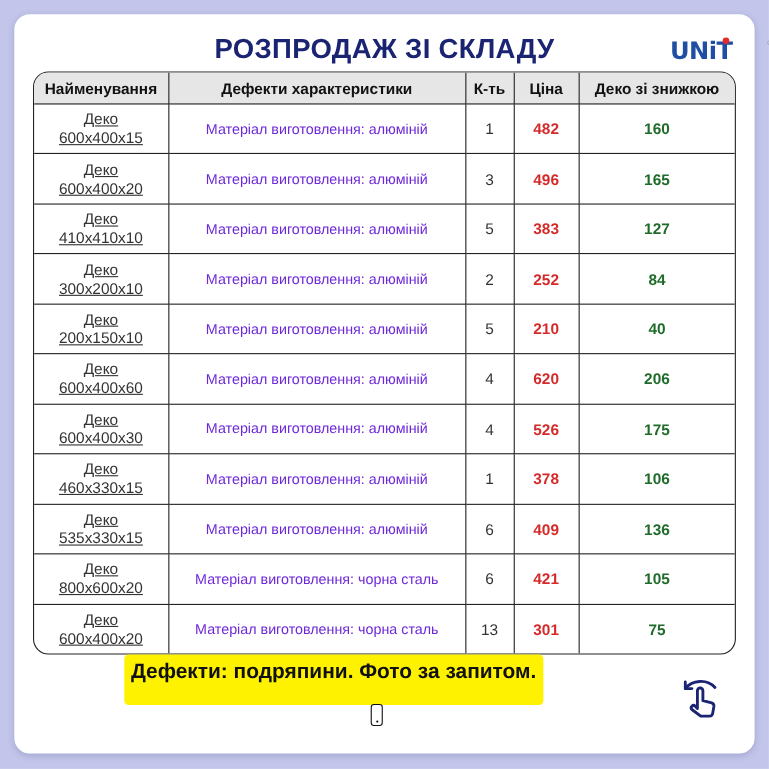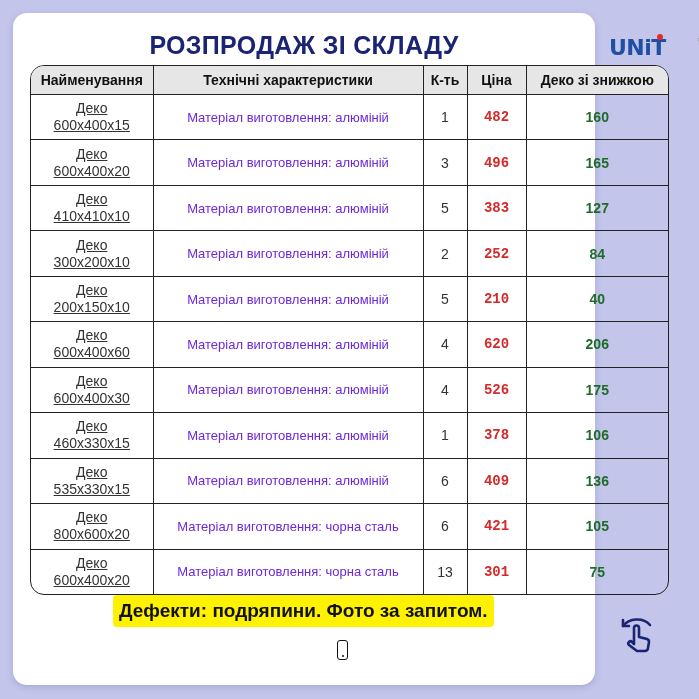--- a/index.html
+++ b/index.html
@@ -1,35 +1,35 @@
 <!DOCTYPE html>
 <html><head>
 <meta charset="utf-8">
 <style>
   html,body{margin:0;padding:0;}
   body{width:699px;height:699px;background:#c3c6ea;position:relative;overflow:hidden;font-family:"Liberation Sans",sans-serif;}
-  .card{position:absolute;left:13px;top:13px;width:582px;height:672px;background:#ffffff;border-radius:14px;box-shadow:0 2px 6px rgba(80,80,140,0.25);}
+  .card{position:absolute;left:13px;top:13px;width:673px;height:672px;background:#ffffff;border-radius:14px;box-shadow:0 2px 6px rgba(80,80,140,0.25);}
   .title{position:absolute;left:0;right:0;top:18px;text-align:center;font-weight:bold;font-size:25px;color:#1a2472;letter-spacing:0.3px;}
   .logo{position:absolute;left:596px;top:22px;font-weight:900;font-size:22px;color:#1f4fa3;letter-spacing:-0.5px;font-family:"DejaVu Sans",sans-serif;}
   .logo .dot{position:absolute;left:48px;top:-1px;width:6px;height:6px;border-radius:50%;background:#e52a2a;}
   .logo .reg{position:absolute;left:88px;top:1px;font-size:6px;color:#777;font-weight:normal;}
   .tbl-wrap{position:absolute;left:30px;top:65px;width:639px;height:530px;border:1.5px solid #222;border-radius:14px;overflow:hidden;box-sizing:border-box;}
   table{border-collapse:collapse;width:100%;height:100%;table-layout:fixed;}
   th,td{border:1px solid #222;text-align:center;vertical-align:middle;padding:0;font-size:14px;color:#222;}
   tr:first-child th{border-top:none;}
   tr th:first-child, tr td:first-child{border-left:none;}
   tr th:last-child, tr td:last-child{border-right:none;}
   tr:last-child td{border-bottom:none;}
   th{background:#e6e6e6;font-weight:bold;font-size:14px;height:28px;color:#111;}
   td.name{line-height:17px;font-size:14px;color:#333;text-decoration:underline;}
   td.spec{font-size:13px;color:#6d28d9;line-height:17px;padding:12px 8px;}
   td.qty{font-size:14px;color:#333;}
-  td.price{color:#d42a2a;font-weight:bold;font-size:14px;font-family:Liberation Mono, monospace;}
+  td.price{color:#d42a2a;font-weight:bold;font-size:14px;}
   td.disc{color:#1f6b2a;font-weight:bold;font-size:14px;text-align:center;}
-  .defects{position:absolute;left:113px;top:595px;height:32px;line-height:32px;padding:0 6px;background:#fff200;border-radius:4px;font-weight:bold;font-size:19px;color:#111;}
+  .defects{position:absolute;left:113px;top:595px;height:46px;line-height:32px;padding:0 6px;background:#fff200;border-radius:4px;font-weight:bold;font-size:19px;color:#111;}
   .gesture{position:absolute;left:619px;top:614px;width:36px;height:40px;}
   .phone-row{position:absolute;left:0;right:0;top:638px;text-align:center;font-size:22px;color:#111;}
   .phone-icon{display:inline-block;width:11px;height:20px;border:1.6px solid #111;border-radius:3px;vertical-align:-2px;margin-right:14px;position:relative;box-sizing:border-box;}
   .phone-icon::after{content:"";position:absolute;left:3.5px;bottom:2px;width:2px;height:2px;background:#111;border-radius:50%;}
 </style>
 </head>
 <body>
 
 <div class="card">
   <div class="title">РОЗПРОДАЖ ЗІ СКЛАДУ</div>
@@ -45,21 +45,21 @@
     <colgroup>
       <col style="width:122px">
         <col style="width:270px">
         <col style="width:44px">
         <col style="width:59px">
         <col>
     </colgroup>
     <thead>
       <tr>
         <th>Найменування</th>
-        <th>Технічні характеристики</th>
+        <th>Дефекти характеристики</th>
         <th>К-ть</th>
         <th>Ціна</th>
         <th>Деко зі знижкою</th>
       </tr>
     </thead>
     <tbody id="tbody">
         <tr>
           <td class="name"><span>Деко</span><br><span>600х400х15</span></td>
           <td class="spec">Матеріал виготовлення: алюміній</td>
           <td class="qty">1</td>

